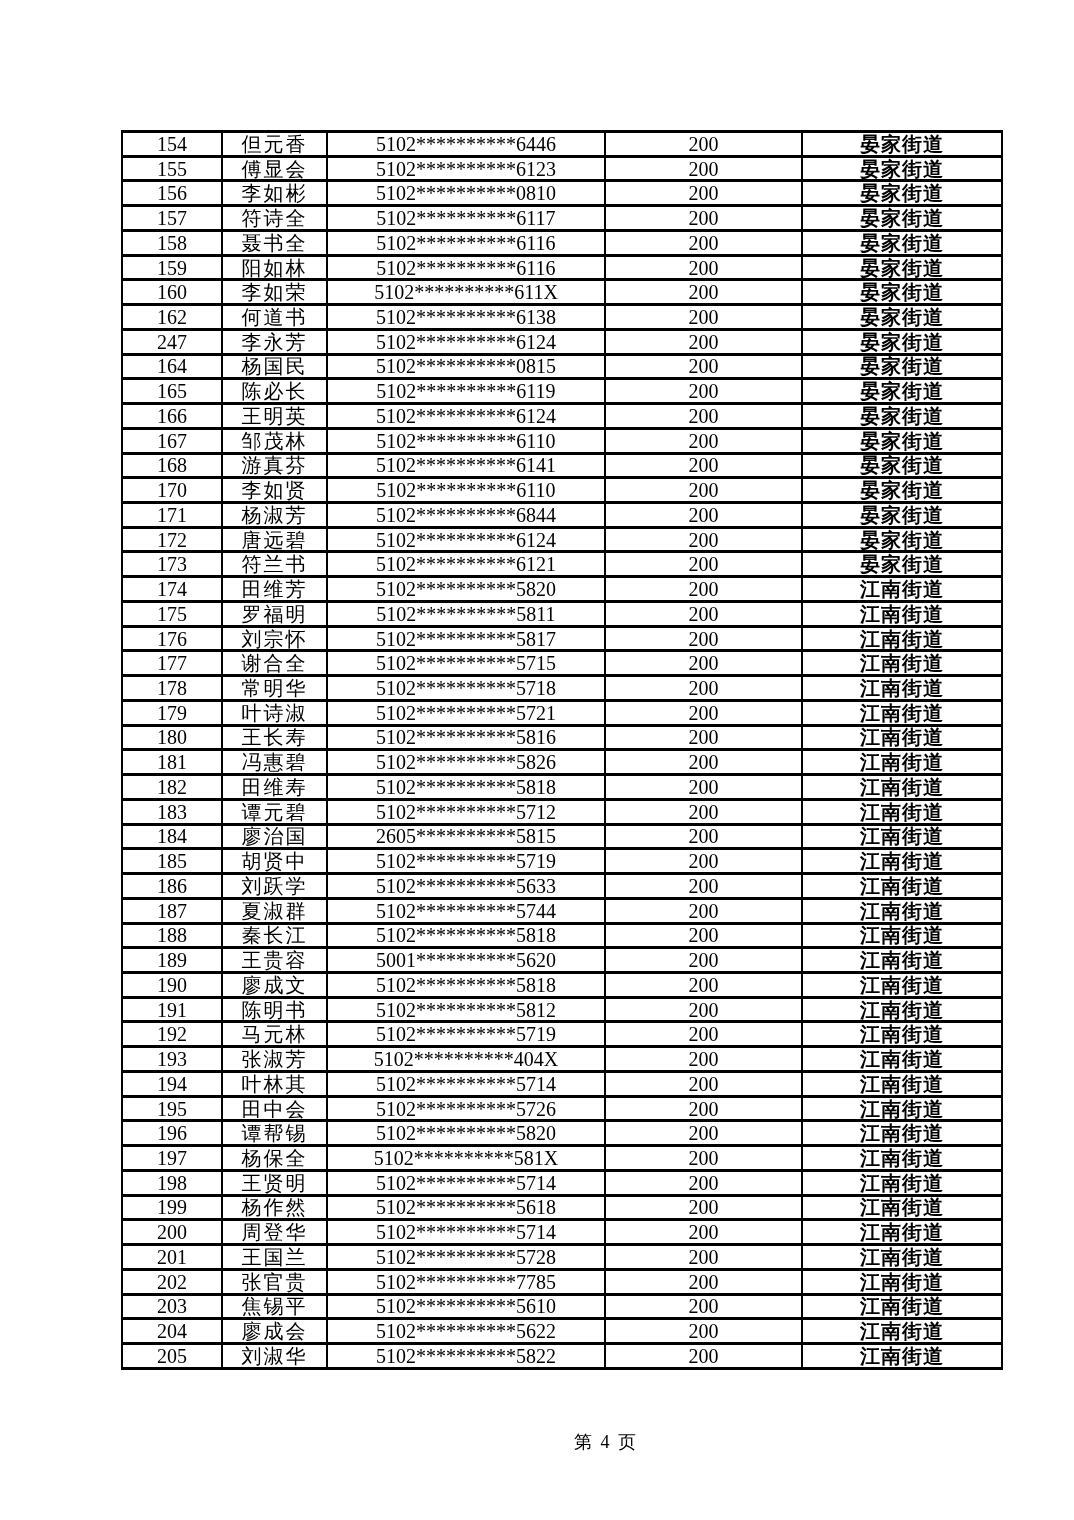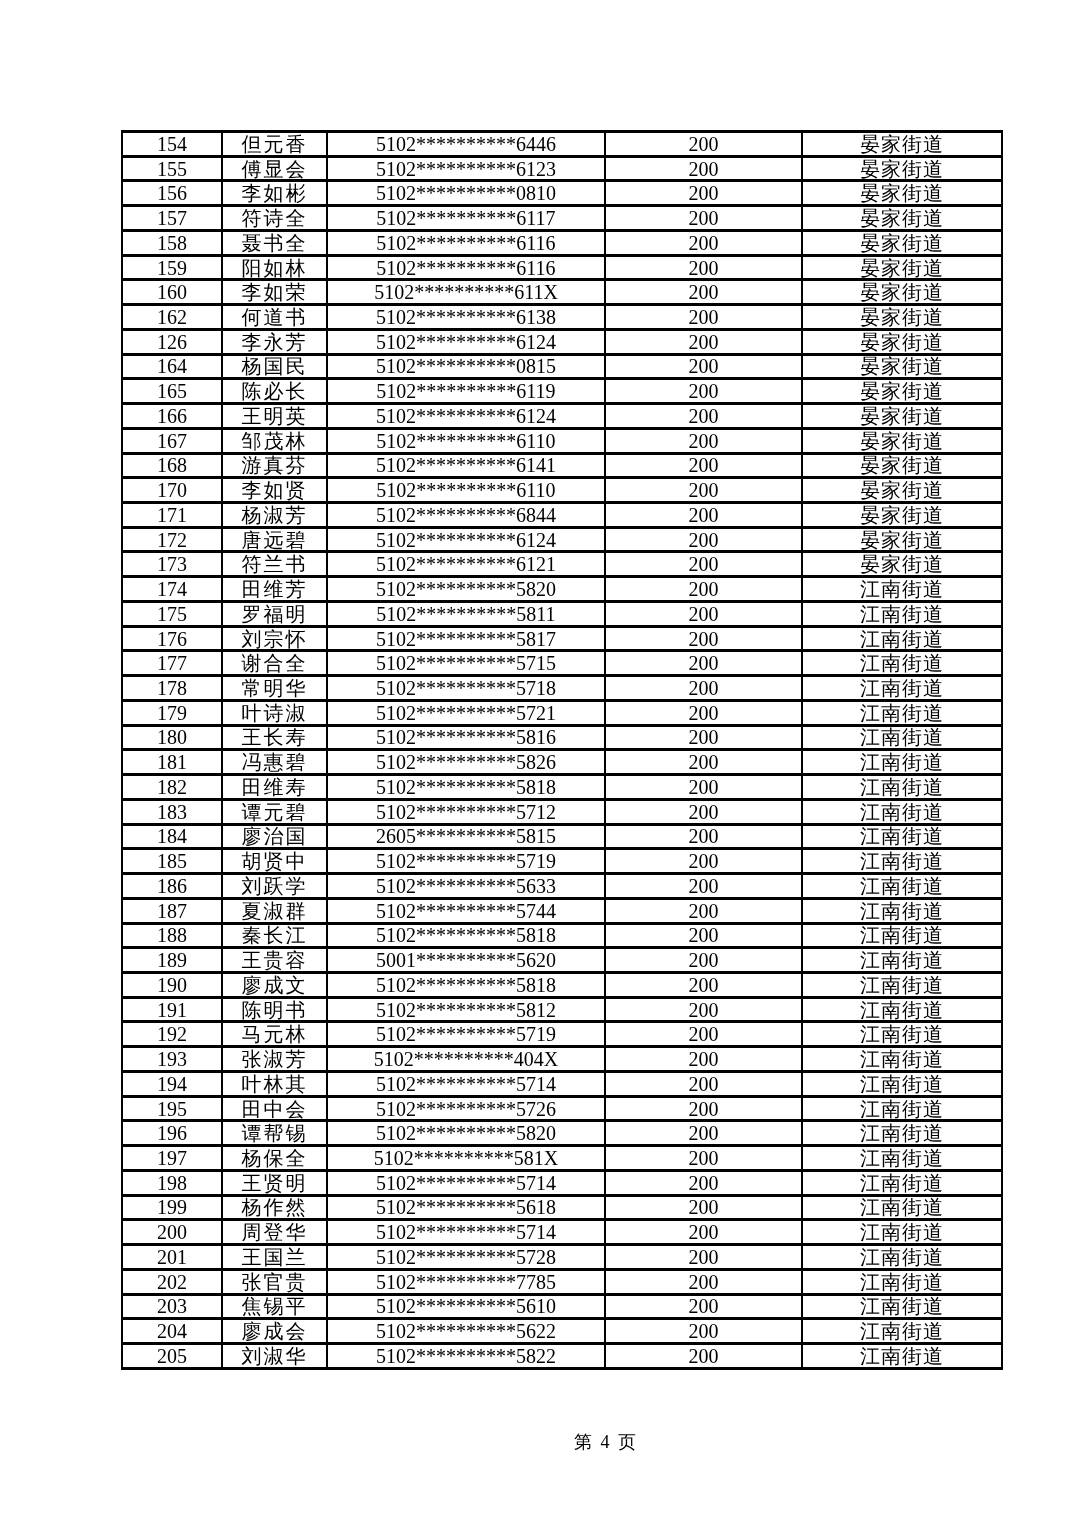--- a/index.html
+++ b/index.html
@@ -34,21 +34,21 @@
     padding: 0;
     height: 20.8px;
     text-align: center;
     vertical-align: middle;
     font-size: 20px;
     line-height: 1;
     white-space: nowrap;
     overflow: hidden;
   }
   table.roster td.c-name { letter-spacing: 2px; }
-  table.roster td.c-street { letter-spacing: 1px; }
+  table.roster td.c-street { letter-spacing: 1px; font-weight: bold; }
   .footer {
     position: absolute;
     left: 0;
     top: 1430px;
     width: 100%;
     text-align: center;
     font-size: 18px;
     letter-spacing: 2px;
     padding-left: 45px;
   }
@@ -117,21 +117,21 @@
           <td class="c-street">晏家街道</td>
         </tr>
         <tr>
           <td class="c-index">162</td>
           <td class="c-name">何道书</td>
           <td class="c-id">5102**********6138</td>
           <td class="c-amount">200</td>
           <td class="c-street">晏家街道</td>
         </tr>
         <tr>
-          <td class="c-index">126</td>
+          <td class="c-index">247</td>
           <td class="c-name">李永芳</td>
           <td class="c-id">5102**********6124</td>
           <td class="c-amount">200</td>
           <td class="c-street">晏家街道</td>
         </tr>
         <tr>
           <td class="c-index">164</td>
           <td class="c-name">杨国民</td>
           <td class="c-id">5102**********0815</td>
           <td class="c-amount">200</td>

